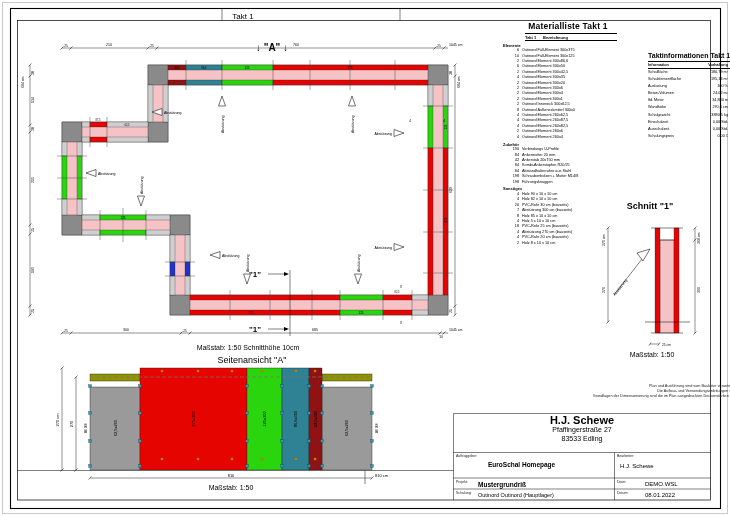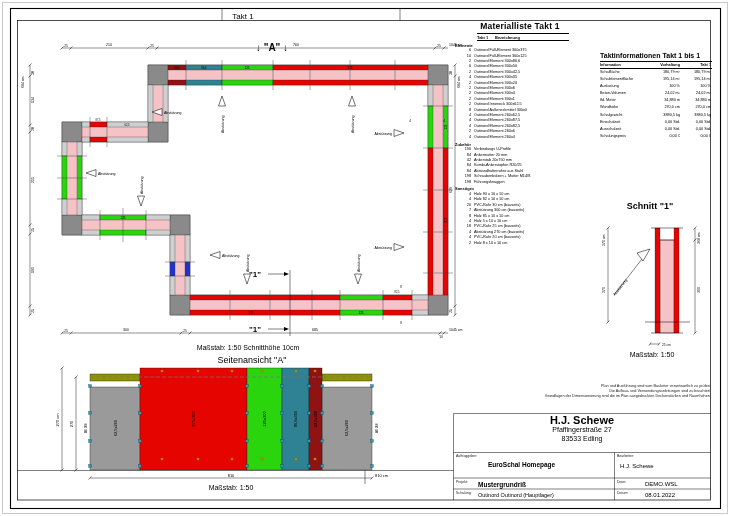--- a/index.html
+++ b/index.html
@@ -26,21 +26,21 @@
   .arrowhead{fill:#fff;stroke:#000;stroke-width:.55;}
   .sv-gray{fill:#9a9a9a;stroke:#222;stroke-width:.4;}
   .sv-red{fill:#e60400;stroke:#222;stroke-width:.4;}
   .sv-green{fill:#2bd50e;stroke:#222;stroke-width:.4;}
   .sv-teal{fill:#2e8294;stroke:#222;stroke-width:.4;}
   .sv-dred{fill:#911212;stroke:#222;stroke-width:.4;}
   .sv-olive{fill:#8f9400;stroke:#222;stroke-width:.4;}
   .tie{fill:#2f9aab;stroke:#135;stroke-width:.3;}
   .dot{fill:#d78f00;stroke:#734c00;stroke-width:.3;}
   
-  .blk{position:absolute;color:#000;}
+  .blk{position:absolute;color:#000;padding-left:48px;}
   #materialliste{left:455px;top:21px;width:130px;}
   .ml-title{font-size:8.5px;font-weight:bold;text-align:center;letter-spacing:.2px;}
   .ml-head{display:flex;margin:2px 16px 1px 22px;border-top:.7px solid #000;border-bottom:.7px solid #000;
            font-size:4px;font-weight:bold;padding:.5px 0;}
   .ml-head .c1{width:18px;} 
   .ml-section{font-size:4px;font-weight:bold;margin-top:1.5px;line-height:5.6px;}
   .ml-row{display:flex;line-height:5.4px;}
   .ml-qty{width:16px;text-align:right;margin-right:3px;font-size:3.8px;}
   .ml-name{font-size:3.8px;white-space:nowrap;}
   #taktinfo{left:600px;top:52px;width:112px;}

